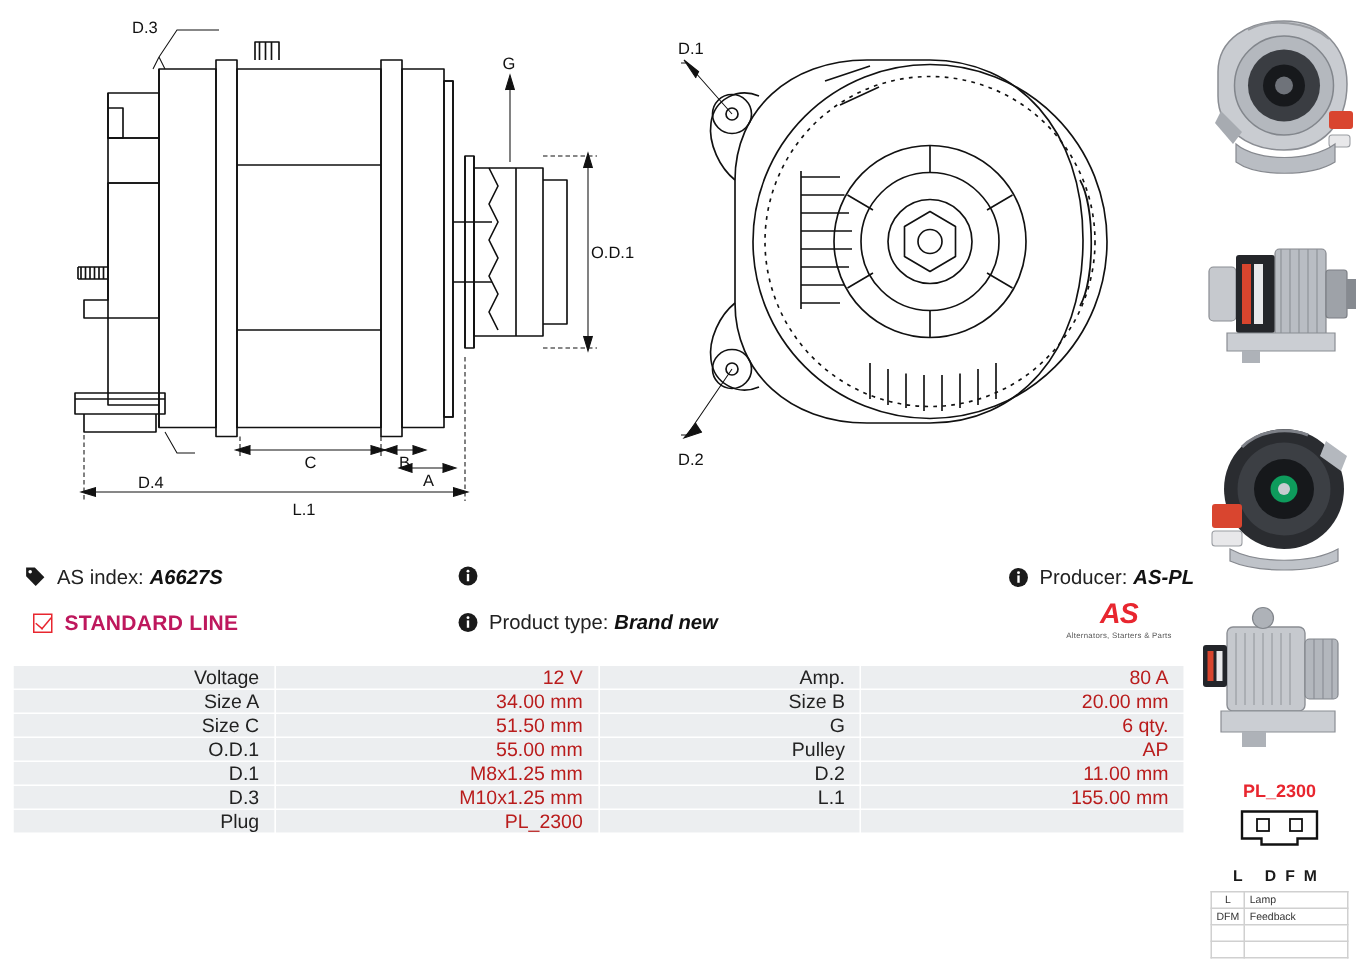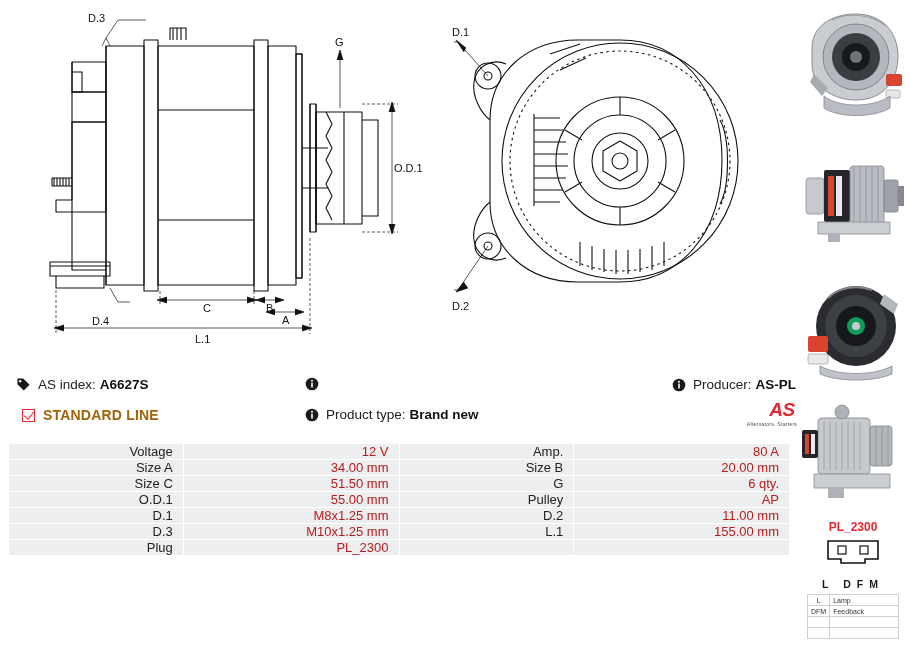--- a/index.html
+++ b/index.html
@@ -56,31 +56,31 @@
     height: 72px;
   }
   .info-row {
     position: absolute;
     display: flex;
     align-items: center;
     font-size: 13.5px;
     white-space: nowrap;
   }
   .info-label { color: #222; }
-  .info-value { font-weight: bold; color: #111; margin-left: 4px; }
+  .info-value { font-weight: bold; color: #111; margin-left: 4px; font-style: italic; }
 
   .ic {
     display: inline-block;
     margin-right: 7px;
     vertical-align: middle;
     line-height: 0;
   }
 
   .std-line {
-    color: #a16207;
+    color: #be185d;
     font-weight: bold;
     font-size: 14px;
     letter-spacing: 0.2px;
   }
   .std-box {
     display: inline-block;
     width: 13px; height: 13px;
     border: 1.6px solid #e8262f;
     margin-right: 8px;
     position: relative;
@@ -92,21 +92,21 @@
     left: 2.5px; top: -1px;
     width: 5px; height: 9px;
     border: solid #e8262f;
     border-width: 0 1.8px 1.8px 0;
     transform: rotate(40deg);
   }
 
   
   .aspl-logo {
     position: absolute;
-    left: 736px; top: 400px;
+    left: 700px; top: 400px;
     width: 92px; height: 34px;
     text-align: center;
   }
   .aspl-logo .mark {
     font-size: 19px;
     font-weight: bold;
     color: #e8262f;
     font-style: italic;
     letter-spacing: -0.5px;
     line-height: 19px;

